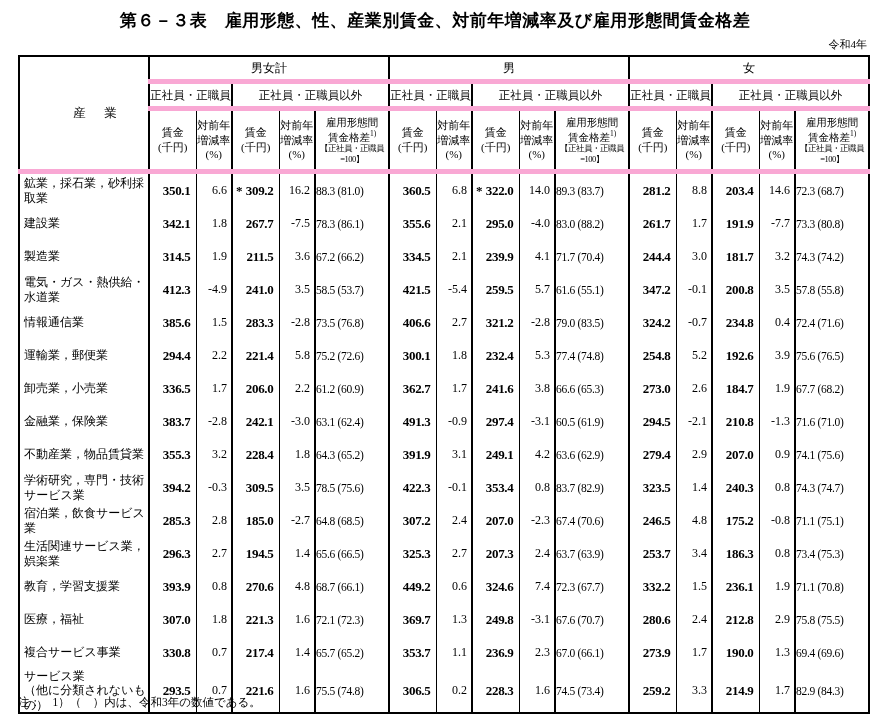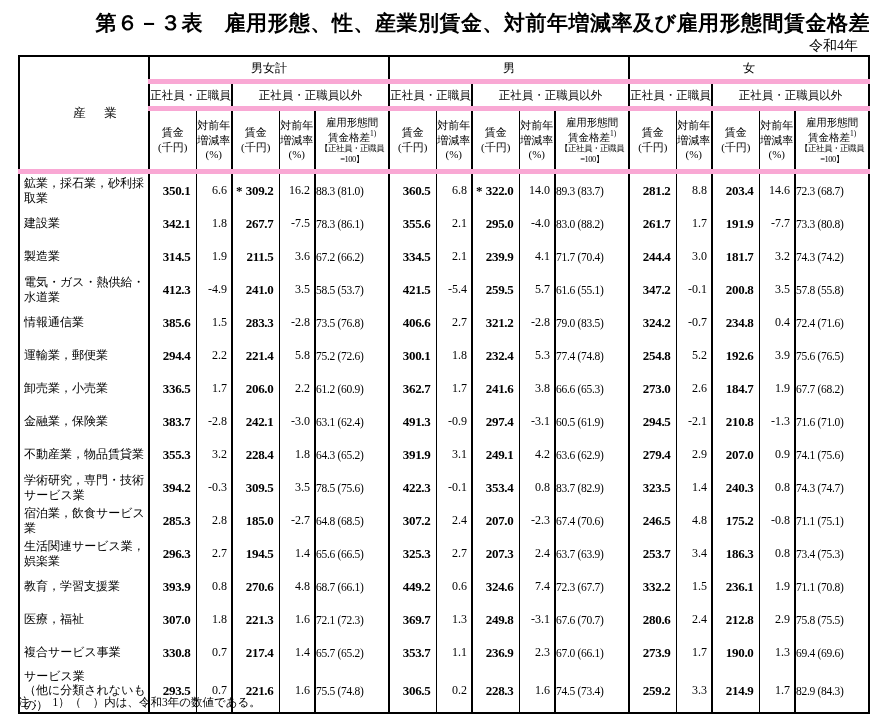--- a/index.html
+++ b/index.html
@@ -2,24 +2,24 @@
 <html><head>
 <meta charset="utf-8">
 <style>
   html,body { margin:0; padding:0; }
   body {
     width:870px; height:718px; background:#ffffff; color:#000;
     font-family:"Liberation Serif","DejaVu Serif",serif;
     position:relative; overflow:hidden;
   }
   .title {
-    text-align:right; padding-top:9px; font-size:21px; font-weight:bold;
+    text-align:center; padding-top:9px; font-size:17px; font-weight:bold;
     letter-spacing:0.5px;
   }
-  .era { position:absolute; top:37px; right:12px; font-size:14px; }
+  .era { position:absolute; top:37px; right:3px; font-size:11px; }
   .table-wrap { position:absolute; top:55px; left:18px; width:850px; }
   table {
     border-collapse:collapse; table-layout:fixed; width:850px;
     border:2px solid #000;
   }
   th,td { padding:0; margin:0; border-left:1px solid #000; font-weight:normal; }
   thead th { border-bottom:5px solid #f9a8d4; vertical-align:middle; }
   .bl-thick { border-left:2px solid #000; }
   .ind-h, .ind { border-left:none; }
   .ind-h { font-size:12.5px; letter-spacing:3px; text-align:center;padding-left:25px; }

